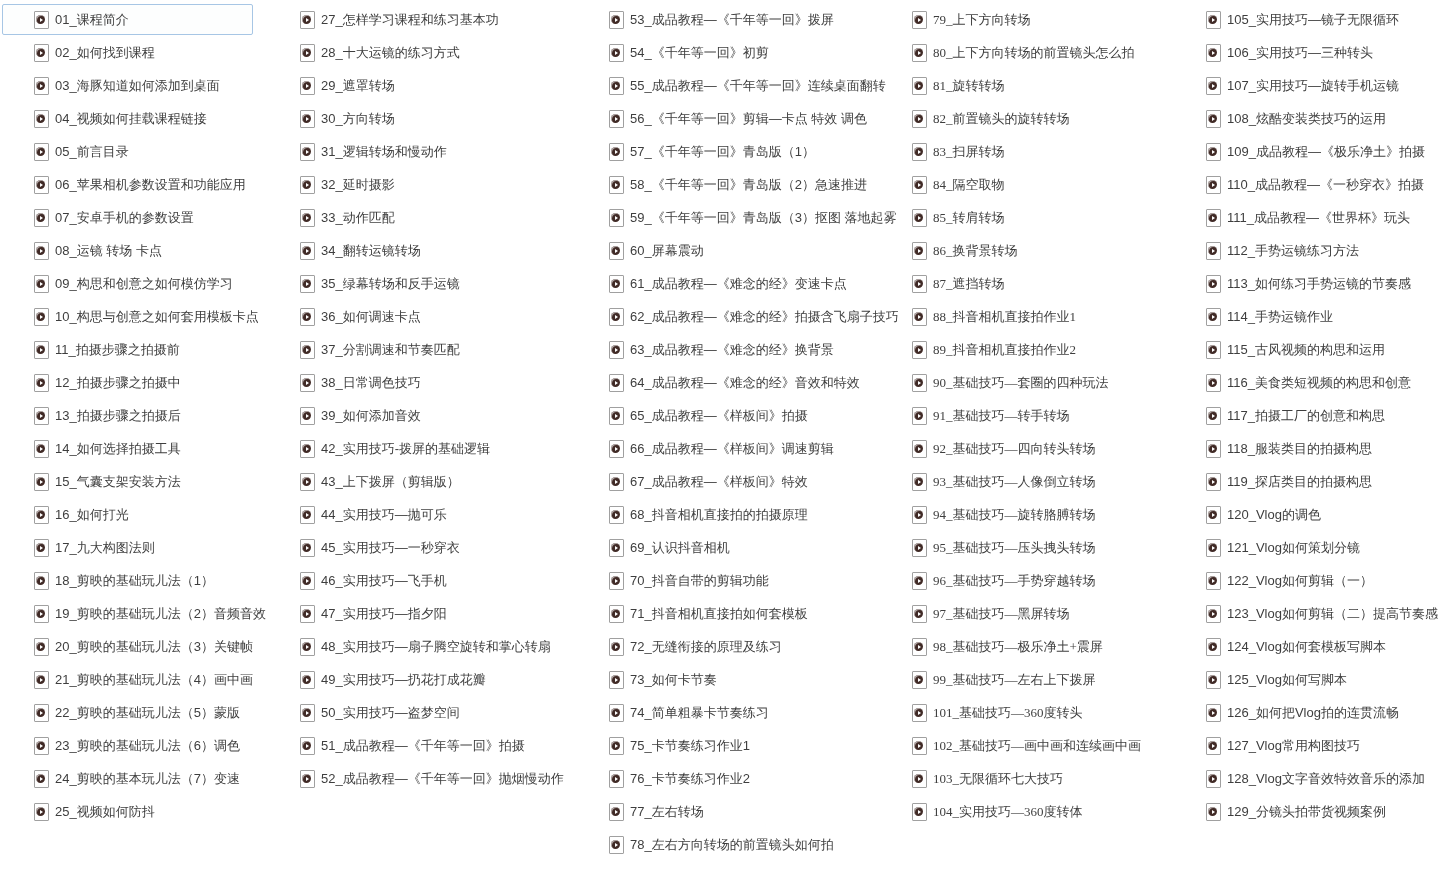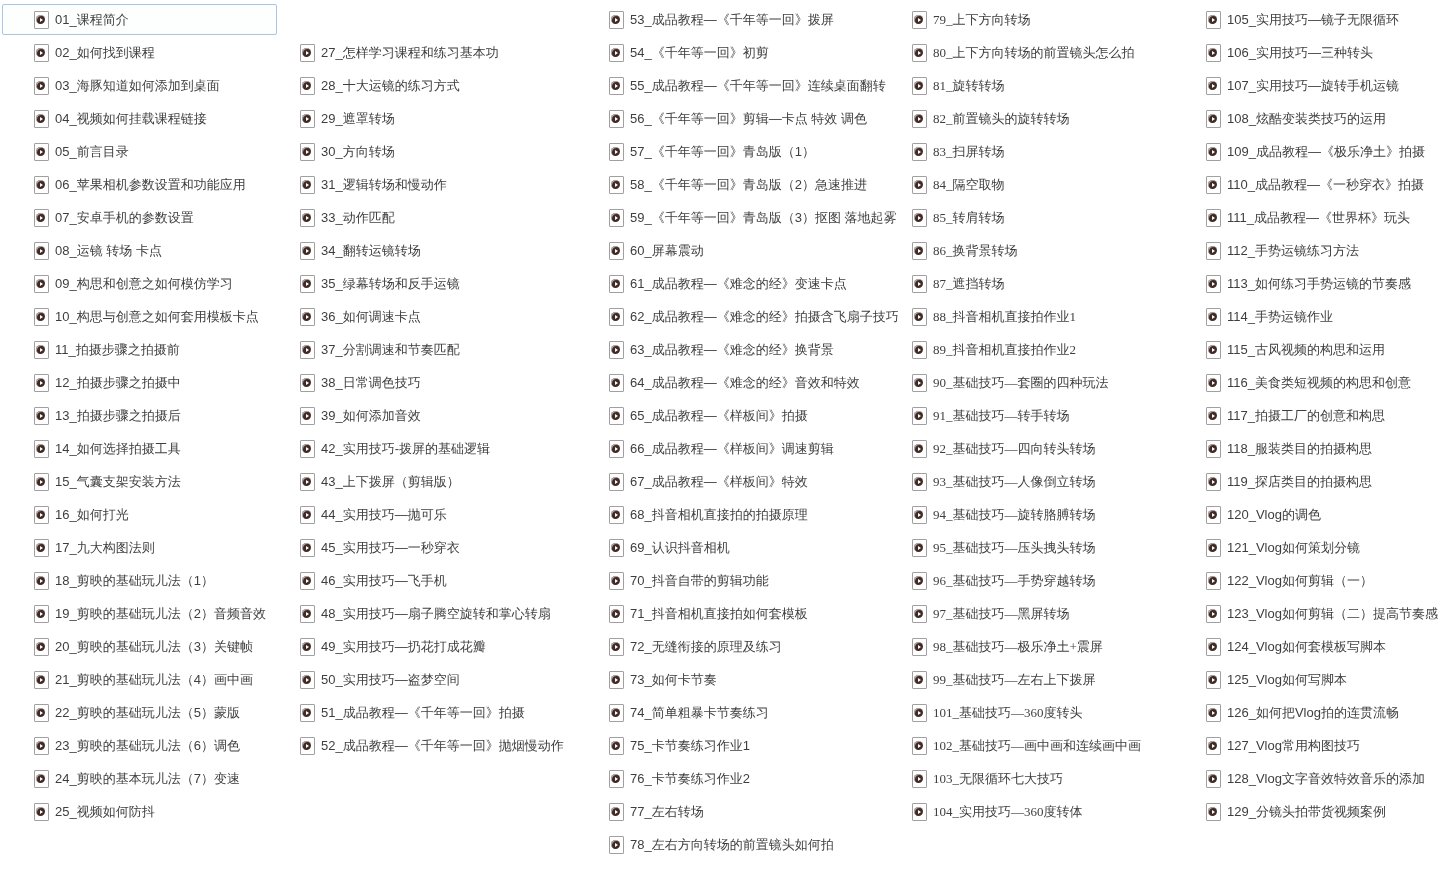--- a/index.html
+++ b/index.html
@@ -11,21 +11,21 @@
   }
   .col{position:absolute;top:4px;}
   .item{
     display:flex;align-items:center;
     height:31px;margin-bottom:2px;
     padding-left:31px;padding-right:10px;
     border:1px solid transparent;border-radius:2px;
     box-sizing:border-box;white-space:nowrap;cursor:default;
   }
   .item.selected{
-    border-color:#a7c6e5;background:#fdfefe;width:275px;
+    border-color:#a7c6e5;background:#fdfefe;width:251px;
   }
   .file-icon{
     position:relative;flex:0 0 auto;
     width:13px;height:16px;margin-right:6px;
     background:#ffffff;border:1px solid #a0a0a0;border-radius:1px;
   }
   .file-icon::before{
     content:"";position:absolute;left:1px;top:3px;width:9px;height:9px;
     border-radius:50%;background:#402a26;
     box-shadow:inset 1px 1px 0 rgba(255,255,255,0.55);
@@ -136,21 +136,21 @@
       </div>
       <div class="item">
         <span class="file-icon"></span>
         <span class="label">24_剪映的基本玩儿法（7）变速</span>
       </div>
       <div class="item">
         <span class="file-icon"></span>
         <span class="label">25_视频如何防抖</span>
       </div>
     </div>
-    <div class="col" style="left: 268px; margin-top: 33px;">
+    <div class="col" style="left: 268px;">
       <div class="item">
         <span class="file-icon"></span>
         <span class="label">27_怎样学习课程和练习基本功</span>
       </div>
       <div class="item">
         <span class="file-icon"></span>
         <span class="label">28_十大运镜的练习方式</span>
       </div>
       <div class="item">
         <span class="file-icon"></span>
@@ -159,20 +159,24 @@
       <div class="item">
         <span class="file-icon"></span>
         <span class="label">30_方向转场</span>
       </div>
       <div class="item">
         <span class="file-icon"></span>
         <span class="label">31_逻辑转场和慢动作</span>
       </div>
       <div class="item">
         <span class="file-icon"></span>
+        <span class="label">32_延时摄影</span>
+      </div>
+      <div class="item">
+        <span class="file-icon"></span>
         <span class="label">33_动作匹配</span>
       </div>
       <div class="item">
         <span class="file-icon"></span>
         <span class="label">34_翻转运镜转场</span>
       </div>
       <div class="item">
         <span class="file-icon"></span>
         <span class="label">35_绿幕转场和反手运镜</span>
       </div>
@@ -204,20 +208,24 @@
         <span class="file-icon"></span>
         <span class="label">44_实用技巧—抛可乐</span>
       </div>
       <div class="item">
         <span class="file-icon"></span>
         <span class="label">45_实用技巧—一秒穿衣</span>
       </div>
       <div class="item">
         <span class="file-icon"></span>
         <span class="label">46_实用技巧—飞手机</span>
+      </div>
+      <div class="item">
+        <span class="file-icon"></span>
+        <span class="label">47_实用技巧—指夕阳</span>
       </div>
       <div class="item">
         <span class="file-icon"></span>
         <span class="label">48_实用技巧—扇子腾空旋转和掌心转扇</span>
       </div>
       <div class="item">
         <span class="file-icon"></span>
         <span class="label">49_实用技巧—扔花打成花瓣</span>
       </div>
       <div class="item">

